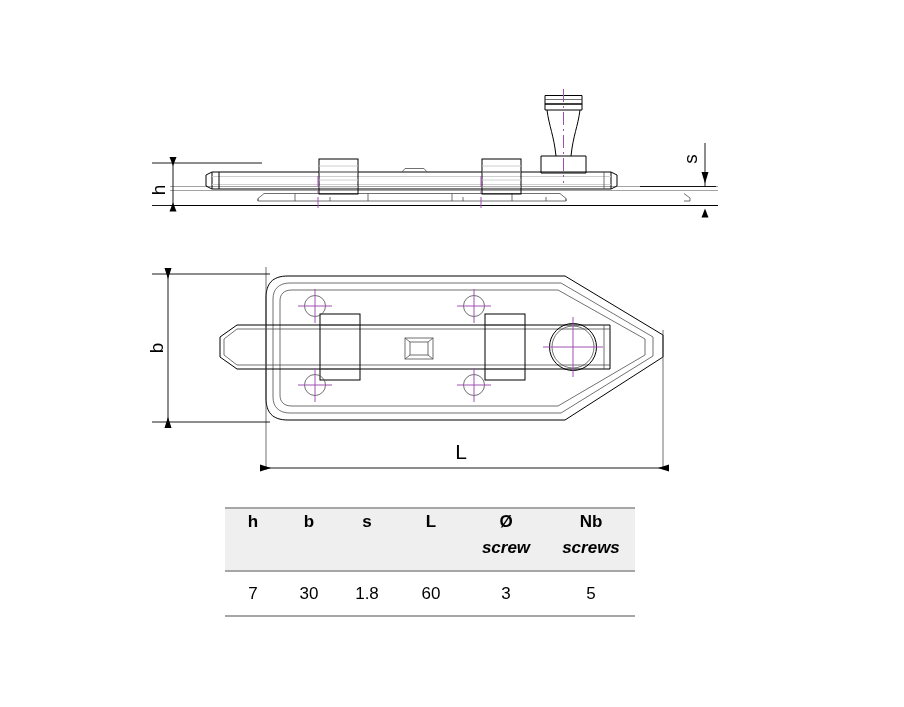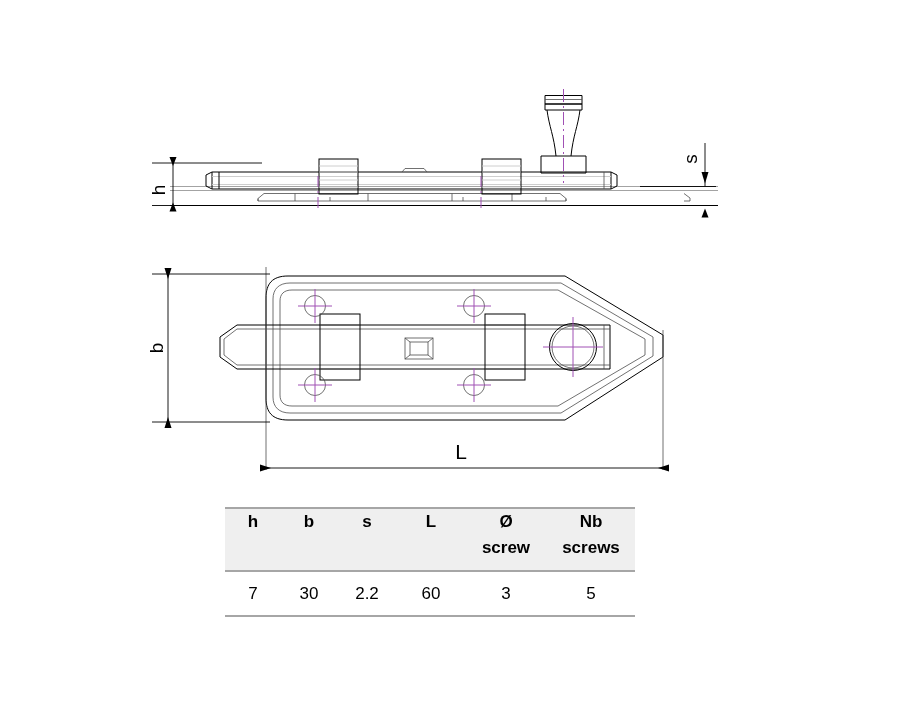--- a/index.html
+++ b/index.html
@@ -50,21 +50,21 @@
     border-bottom: 2px solid #a6a6a6;
     font-size: 17px;
     font-weight: bold;
     color: #000000;
     text-align: center;
     padding: 0;
     height: 61px;
     vertical-align: top;
     line-height: 1.55;
   }
-  #spec-table thead th .hl2 { display: block; }
+  #spec-table thead th .hl2 { display: block; font-style: italic; }
   #spec-table tbody td {
     border-bottom: 2px solid #a6a6a6;
     font-size: 17px;
     font-weight: normal;
     color: #000000;
     text-align: center;
     padding: 0;
     height: 43px;
     vertical-align: middle;
   }
@@ -347,19 +347,19 @@
       <th class="col-n">
         <span>Nb</span>
         <span class="hl2">screws</span>
       </th>
     </tr>
   </thead>
   <tbody>
     <tr>
       <td>7</td>
       <td>30</td>
-      <td>2.2</td>
+      <td>1.8</td>
       <td>60</td>
       <td>3</td>
       <td>5</td>
     </tr>
   </tbody>
 </table>
 
 </body></html>

